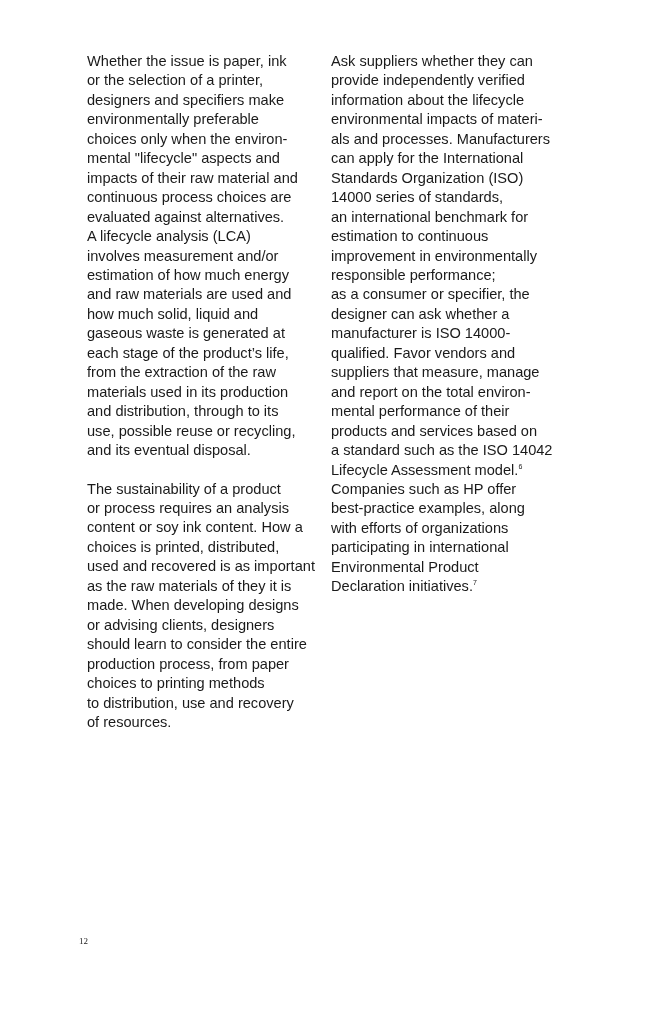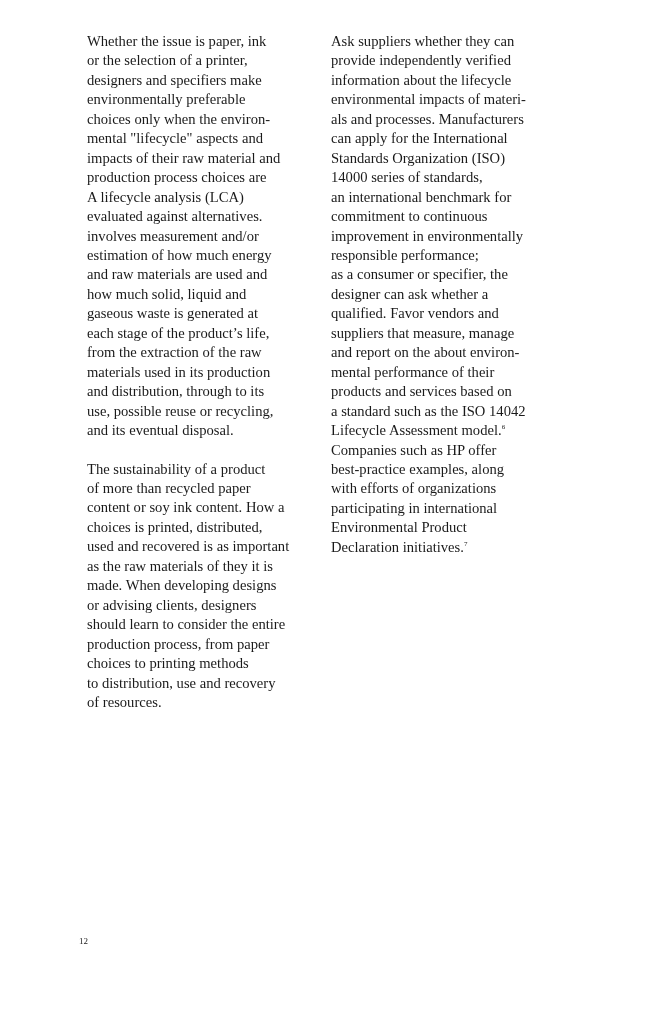--- a/index.html
+++ b/index.html
@@ -1,20 +1,20 @@
 <!DOCTYPE html>
 <html><head>
 <meta charset="utf-8">
 <style>
   html, body { margin: 0; padding: 0; background: #ffffff; }
   body { width: 647px; height: 1024px; position: relative; overflow: hidden; }
   .col {
     position: absolute;
-    top: 32px;
-    font-family: Liberation Serif, serif;
+    top: 52px;
+    font-family: Liberation Sans, sans-serif;
     font-size: 14.6px;
     line-height: 19.45px;
     color: #1a1a1a;
   }
   .col-left { left: 87px; width: 235px; }
   .col-right { left: 331px; width: 235px; }
   .line { display: block; white-space: nowrap; }
   .para { margin: 0; }
   .para + .para { margin-top: 19px; }
   sup { font-size: 7px; vertical-align: 6px; line-height: 0; }
@@ -33,38 +33,38 @@
 
 <div class="col col-left">
   <p class="para">
     <span class="line">Whether the issue is paper, ink</span>
     <span class="line">or the selection of a printer,</span>
     <span class="line">designers and specifiers make</span>
     <span class="line">environmentally preferable</span>
     <span class="line">choices only when the environ-</span>
     <span class="line">mental "lifecycle" aspects and</span>
     <span class="line">impacts of their raw material and</span>
-    <span class="line">production process choices are</span>
+    <span class="line">continuous process choices are</span>
+    <span class="line">evaluated against alternatives.</span>
     <span class="line">A lifecycle analysis (LCA)</span>
-    <span class="line">evaluated against alternatives.</span>
     <span class="line">involves measurement and/or</span>
     <span class="line">estimation of how much energy</span>
     <span class="line">and raw materials are used and</span>
     <span class="line">how much solid, liquid and</span>
     <span class="line">gaseous waste is generated at</span>
     <span class="line">each stage of the product’s life,</span>
     <span class="line">from the extraction of the raw</span>
     <span class="line">materials used in its production</span>
     <span class="line">and distribution, through to its</span>
     <span class="line">use, possible reuse or recycling,</span>
     <span class="line">and its eventual disposal.</span>
   </p>
   <p class="para">
     <span class="line">The sustainability of a product</span>
-    <span class="line">of more than recycled paper</span>
+    <span class="line">or process requires an analysis</span>
     <span class="line">content or soy ink content. How a</span>
     <span class="line">choices is printed, distributed,</span>
     <span class="line">used and recovered is as important</span>
     <span class="line">as the raw materials of they it is</span>
     <span class="line">made. When developing designs</span>
     <span class="line">or advising clients, designers</span>
     <span class="line">should learn to consider the entire</span>
     <span class="line">production process, from paper</span>
     <span class="line">choices to printing methods</span>
     <span class="line">to distribution, use and recovery</span>
@@ -76,28 +76,29 @@
   <p class="para">
     <span class="line">Ask suppliers whether they can</span>
     <span class="line">provide independently verified</span>
     <span class="line">information about the lifecycle</span>
     <span class="line">environmental impacts of materi-</span>
     <span class="line">als and processes. Manufacturers</span>
     <span class="line">can apply for the International</span>
     <span class="line">Standards Organization (ISO)</span>
     <span class="line">14000 series of standards,</span>
     <span class="line">an international benchmark for</span>
-    <span class="line">commitment to continuous</span>
+    <span class="line">estimation to continuous</span>
     <span class="line">improvement in environmentally</span>
     <span class="line">responsible performance;</span>
     <span class="line">as a consumer or specifier, the</span>
     <span class="line">designer can ask whether a</span>
+    <span class="line">manufacturer is ISO 14000-</span>
     <span class="line">qualified. Favor vendors and</span>
     <span class="line">suppliers that measure, manage</span>
-    <span class="line">and report on the about environ-</span>
+    <span class="line">and report on the total environ-</span>
     <span class="line">mental performance of their</span>
     <span class="line">products and services based on</span>
     <span class="line">a standard such as the ISO 14042</span>
     <span class="line"><span>Lifecycle Assessment model.</span><sup>6</sup></span>
     <span class="line">Companies such as HP offer</span>
     <span class="line">best-practice examples, along</span>
     <span class="line">with efforts of organizations</span>
     <span class="line">participating in international</span>
     <span class="line">Environmental Product</span>
     <span class="line"><span>Declaration initiatives.</span><sup>7</sup></span>

